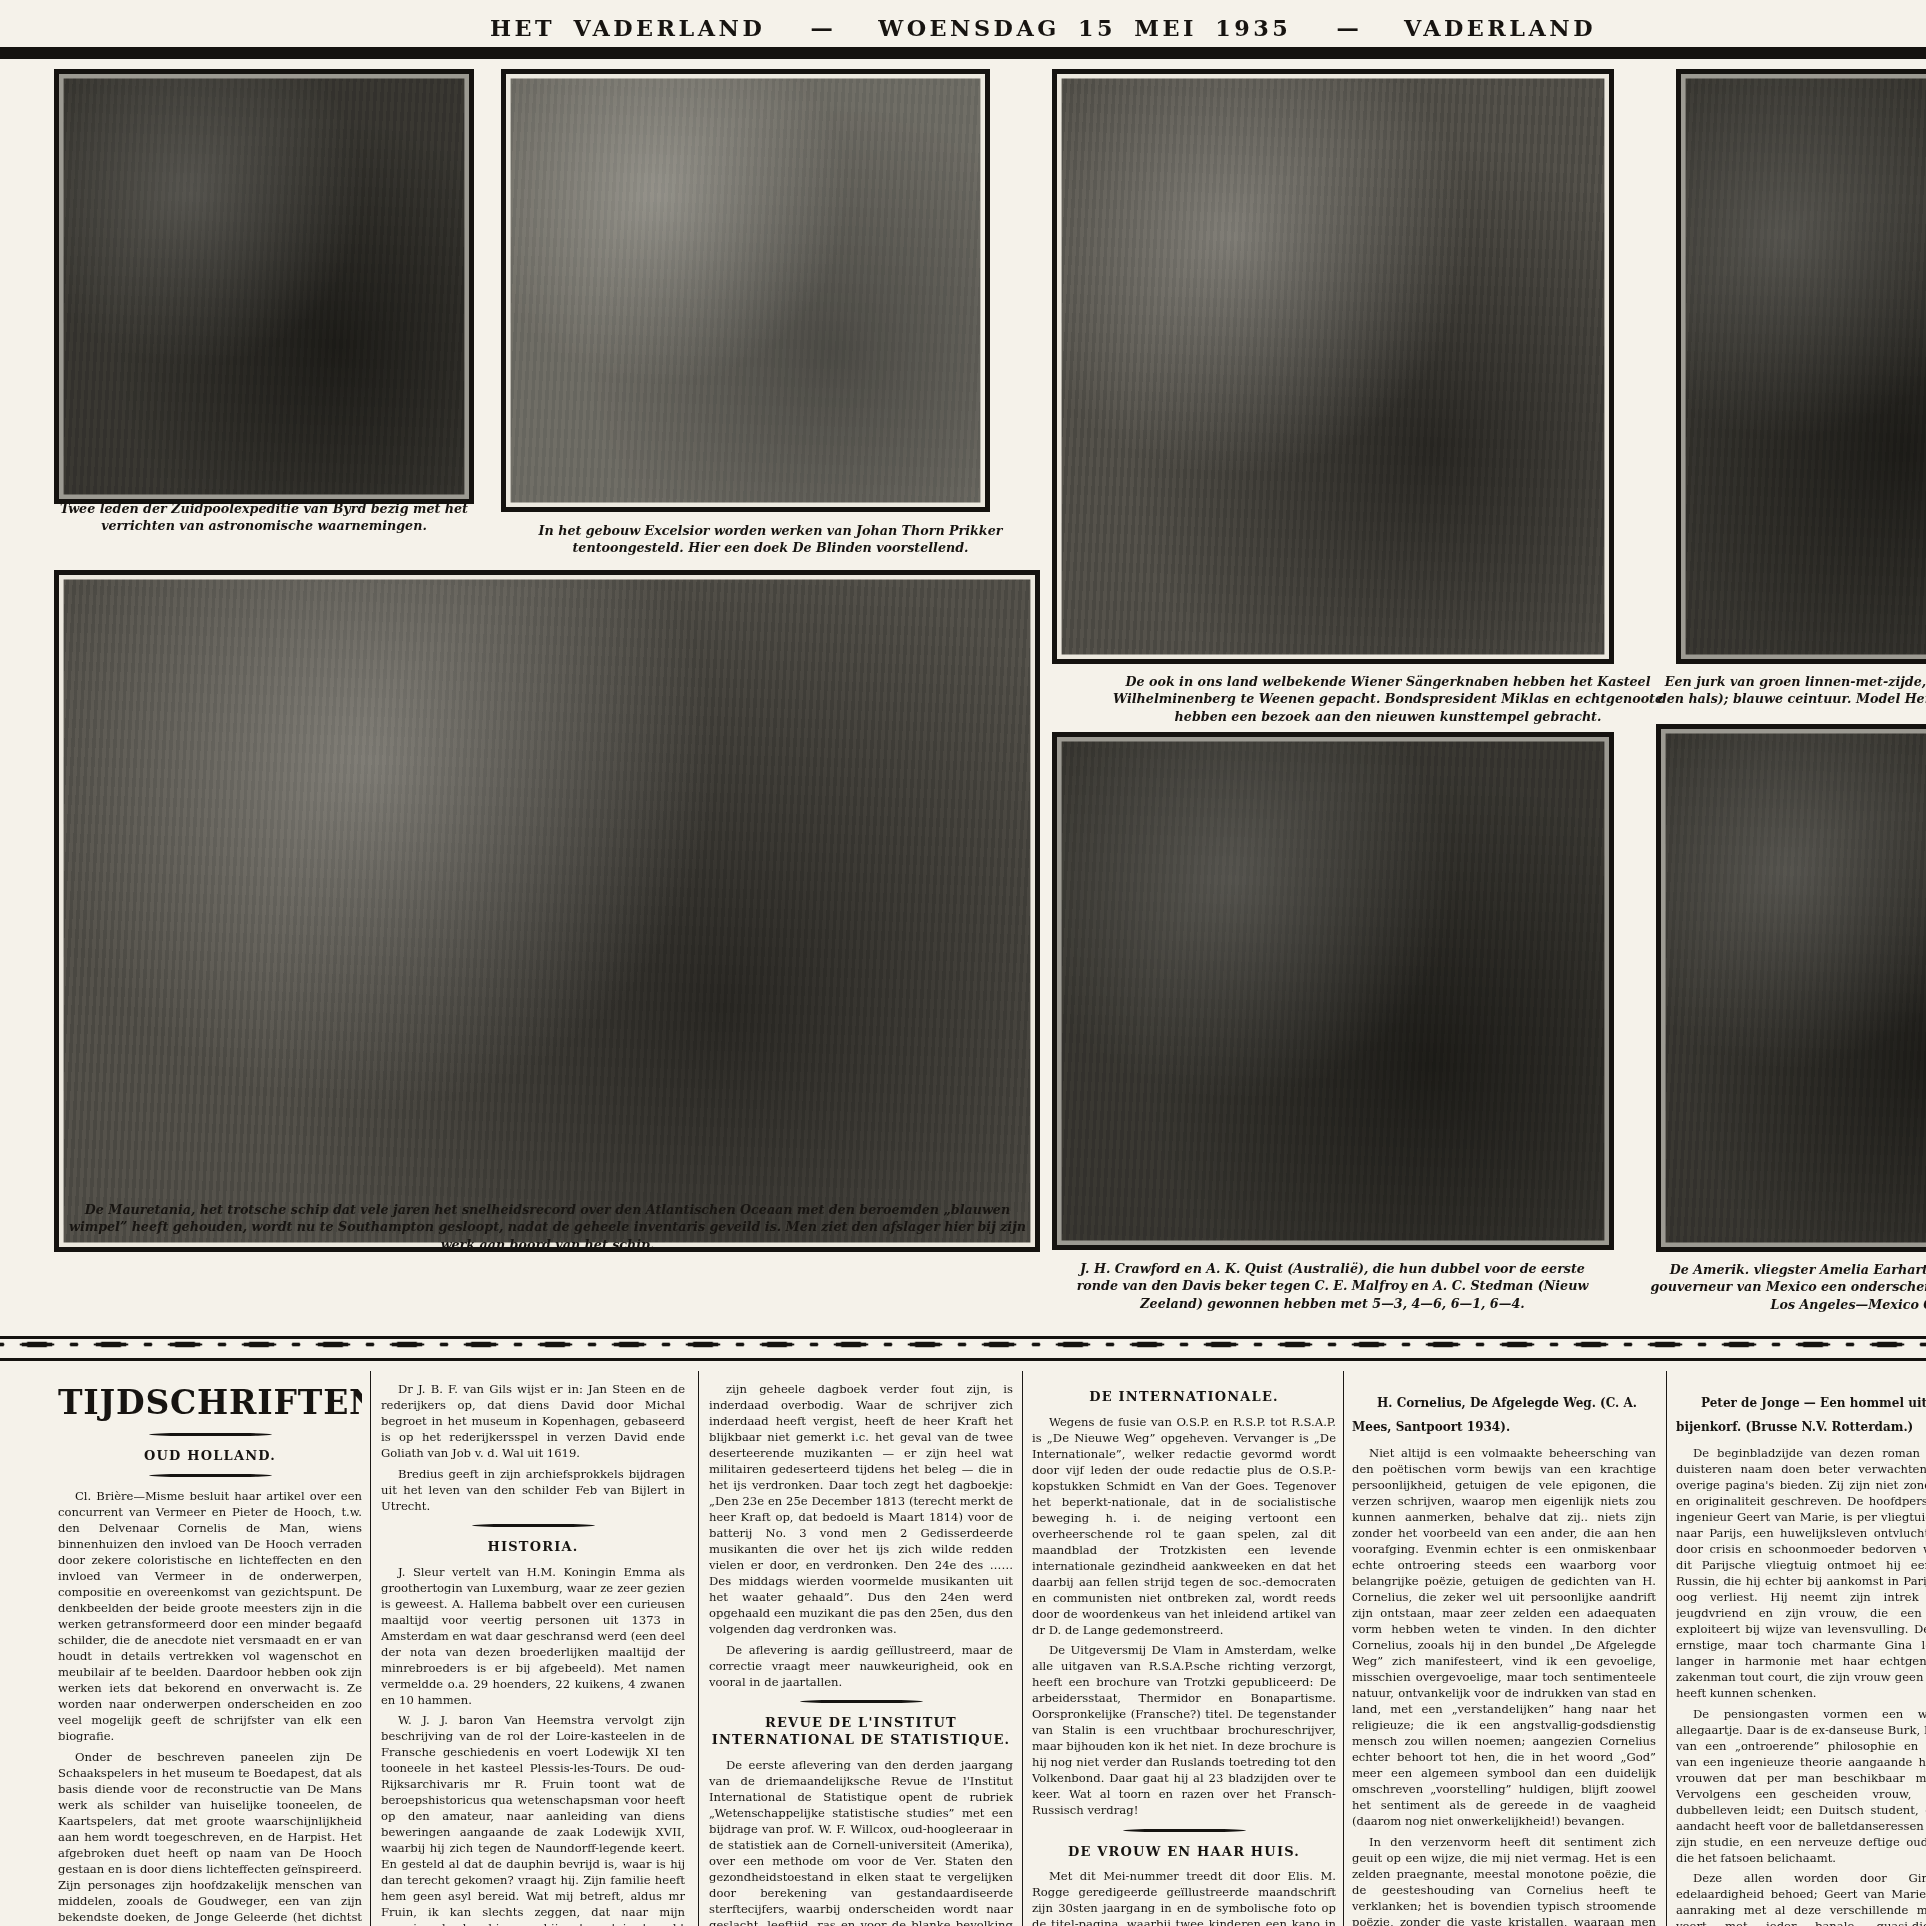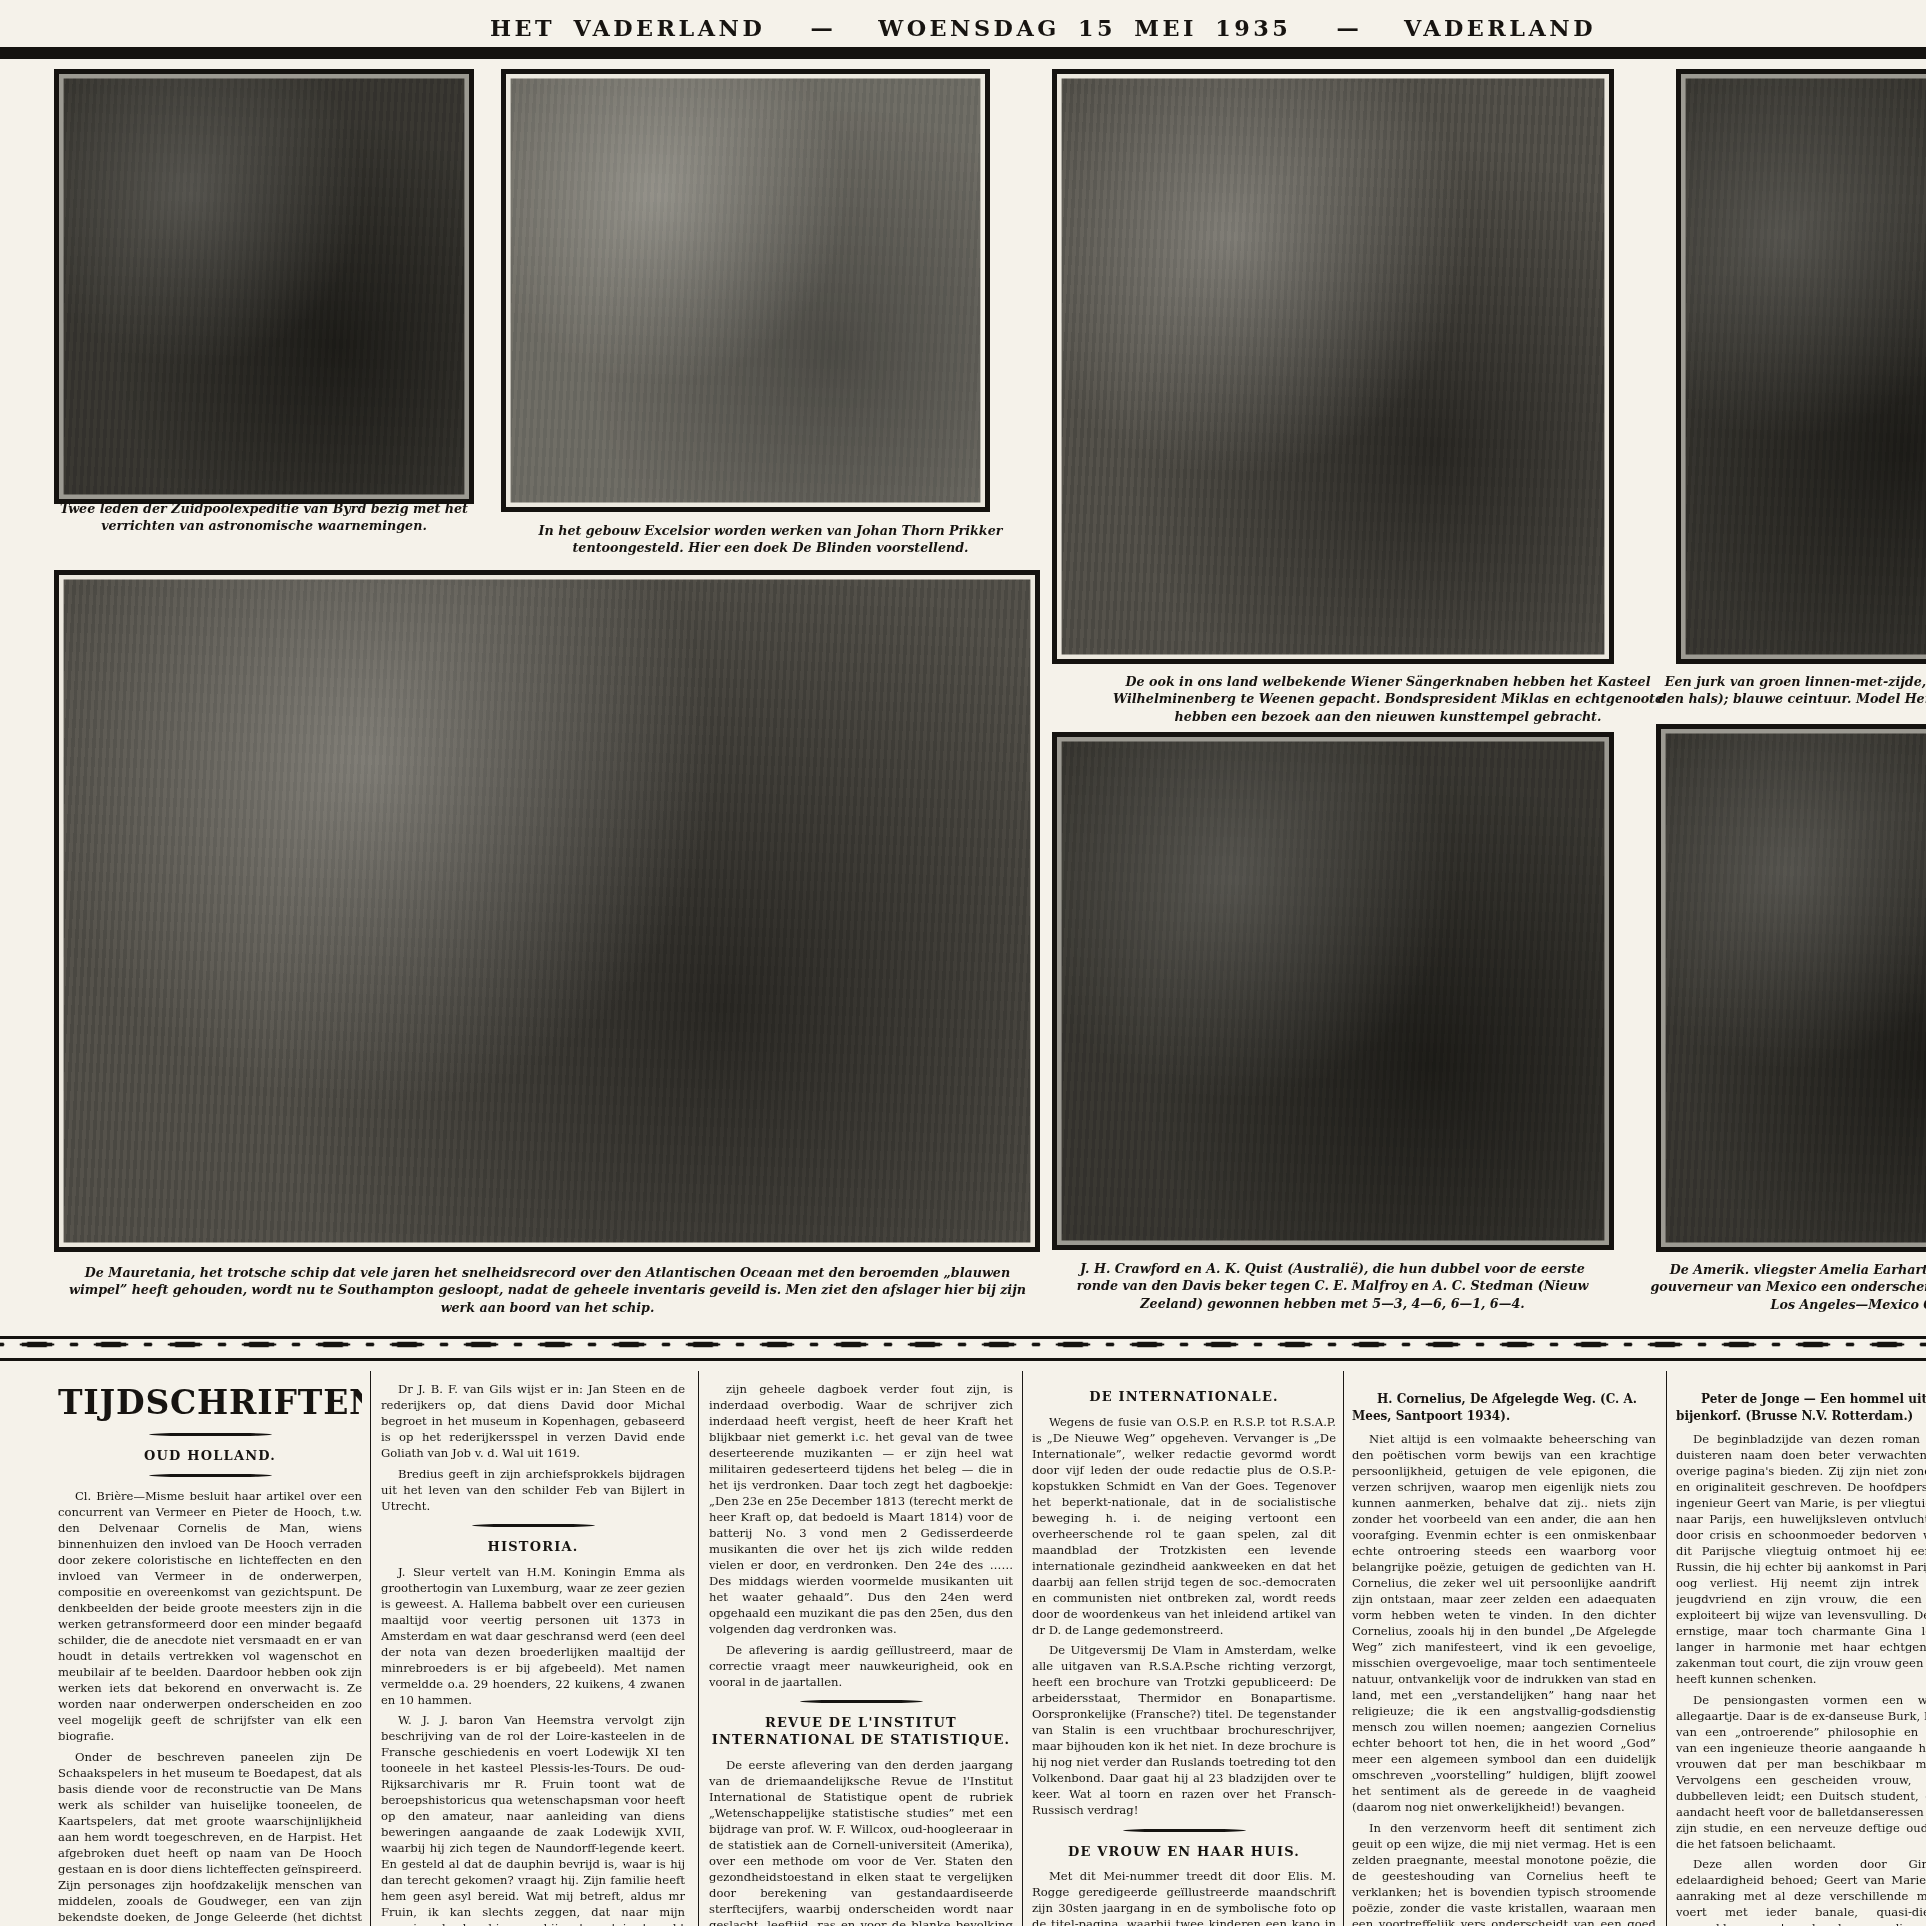--- a/index.html
+++ b/index.html
@@ -49,21 +49,21 @@
   .col{
     position:absolute;top:1381px;width:304px;height:1125px;overflow:hidden;
     font-size:11.6px;line-height:16px;text-align:justify;
   }
   .col p{margin:0 0 4.6px;text-indent:17px;}
   .kicker{
     font-weight:700;font-size:33px;line-height:1.05;text-align:center;
     letter-spacing:0.8px;margin:5.4px 0 11.6px;
   }
   .sec-head{font-weight:700;font-size:13px;letter-spacing:1.2px;text-align:center;margin:7px 0 8.5px;line-height:17px;}
-  .book-head{font-weight:700;font-size:12px;line-height:17px;margin:10px 0 6.2px;text-indent:25px;text-align:left;}
+  .book-head{font-weight:700;font-size:12px;line-height:24px;margin:10px 0 6.2px;text-indent:25px;text-align:left;}
   .rule-orn{width:123px;height:3.1px;margin:10.8px auto;background:#151310;border-radius:60%/100%;}
   .col-divider{position:absolute;top:1371px;height:1140px;width:1.2px;background:#1b1815;}
 </style>
 </head>
 <body>
 
 <div class="masthead">
   <span>HET VADERLAND</span>
   <span class="sep">—</span>
   <span>WOENSDAG 15 MEI 1935</span>
@@ -98,21 +98,21 @@
       <div class="photo-inner"></div>
     </div>
 </figure>
 <figcaption class="photo-caption" style="left:1653px;top:673px;width:385px;">Een jurk van groen linnen-met-zijde, (men lette op den hals); blauwe ceintuur. Model Henry Creel &amp; Co.</figcaption>
 
 <figure class="photo-fig" style="left:54px;top:570px;width:986px;height:682px;">
   <div class="photo">
       <div class="photo-inner"></div>
     </div>
 </figure>
-<figcaption class="photo-caption" style="left:62px;top:1264px;width:971px;">De Mauretania, het trotsche schip dat vele jaren het snelheidsrecord over den Atlantischen Oceaan met den beroemden „blauwen wimpel” heeft gehouden, wordt nu te Southampton gesloopt, nadat de geheele inventaris geveild is. Men ziet den afslager hier bij zijn werk aan boord van het schip.</figcaption>
+<figcaption class="photo-caption" style="left:62px;top:1201px;width:971px;">De Mauretania, het trotsche schip dat vele jaren het snelheidsrecord over den Atlantischen Oceaan met den beroemden „blauwen wimpel” heeft gehouden, wordt nu te Southampton gesloopt, nadat de geheele inventaris geveild is. Men ziet den afslager hier bij zijn werk aan boord van het schip.</figcaption>
 
 <figure class="photo-fig ph-dark" style="left:1052px;top:732px;width:562px;height:518px;">
   <div class="photo">
       <div class="photo-inner"></div>
     </div>
 </figure>
 <figcaption class="photo-caption" style="left:1059px;top:1260px;width:547px;">J. H. Crawford en A. K. Quist (Australië), die hun dubbel voor de eerste ronde van den Davis beker tegen C. E. Malfroy en A. C. Stedman (Nieuw Zeeland) gewonnen hebben met 5—3, 4—6, 6—1, 6—4.</figcaption>
 
 <figure class="photo-fig ph-dark" style="left:1656px;top:724px;width:412px;height:528px;">
   <div class="photo">

